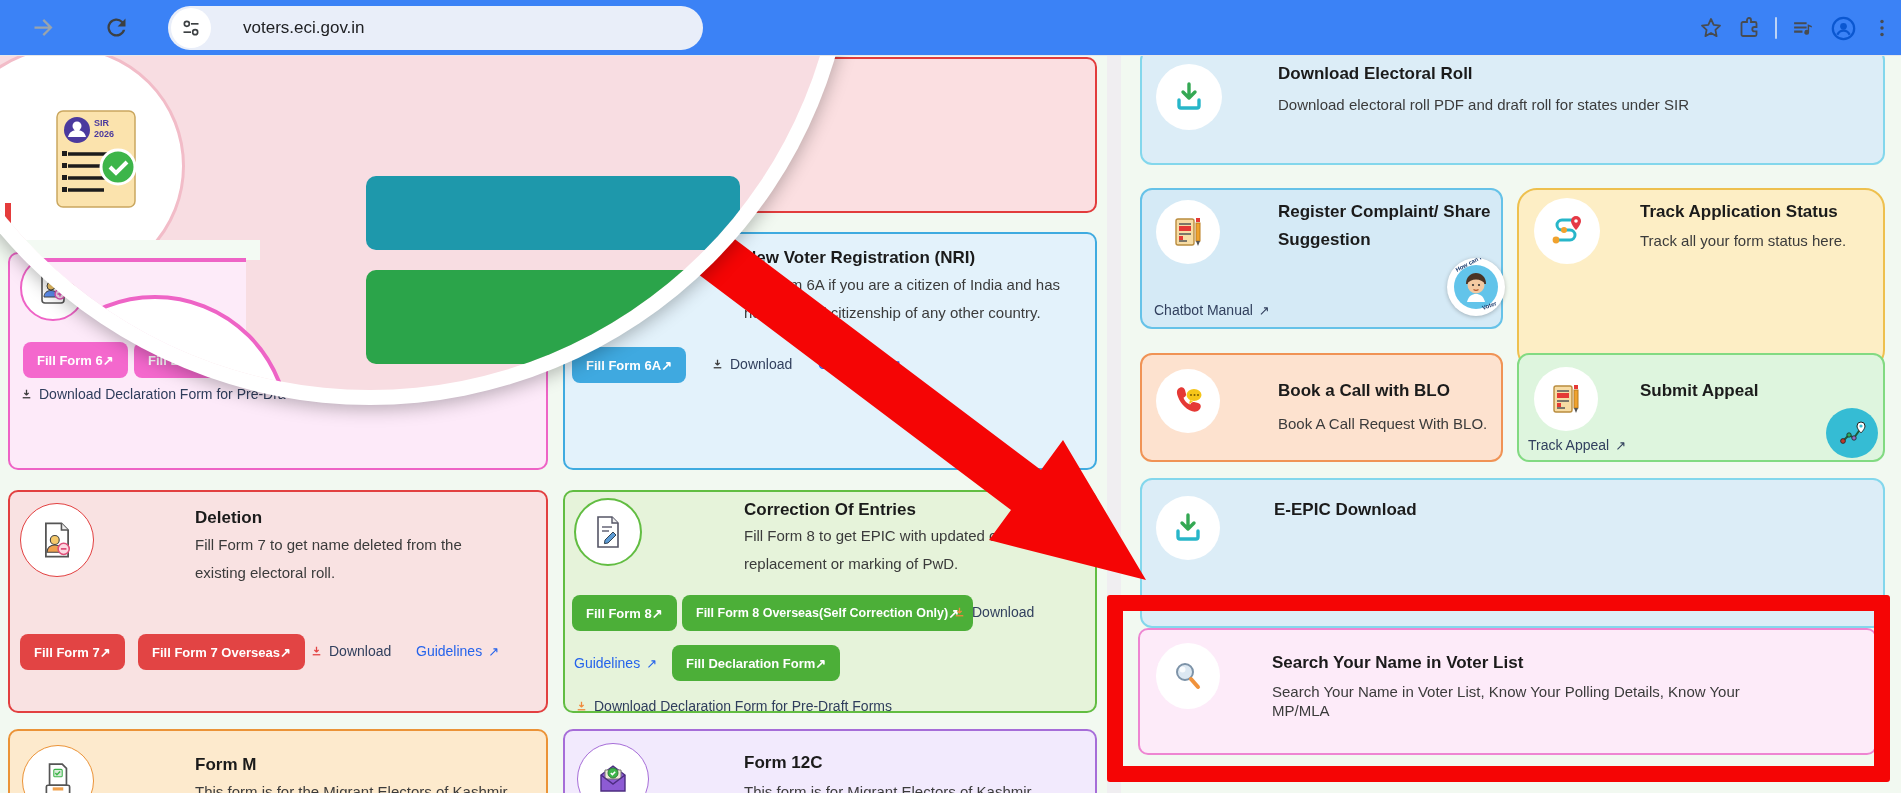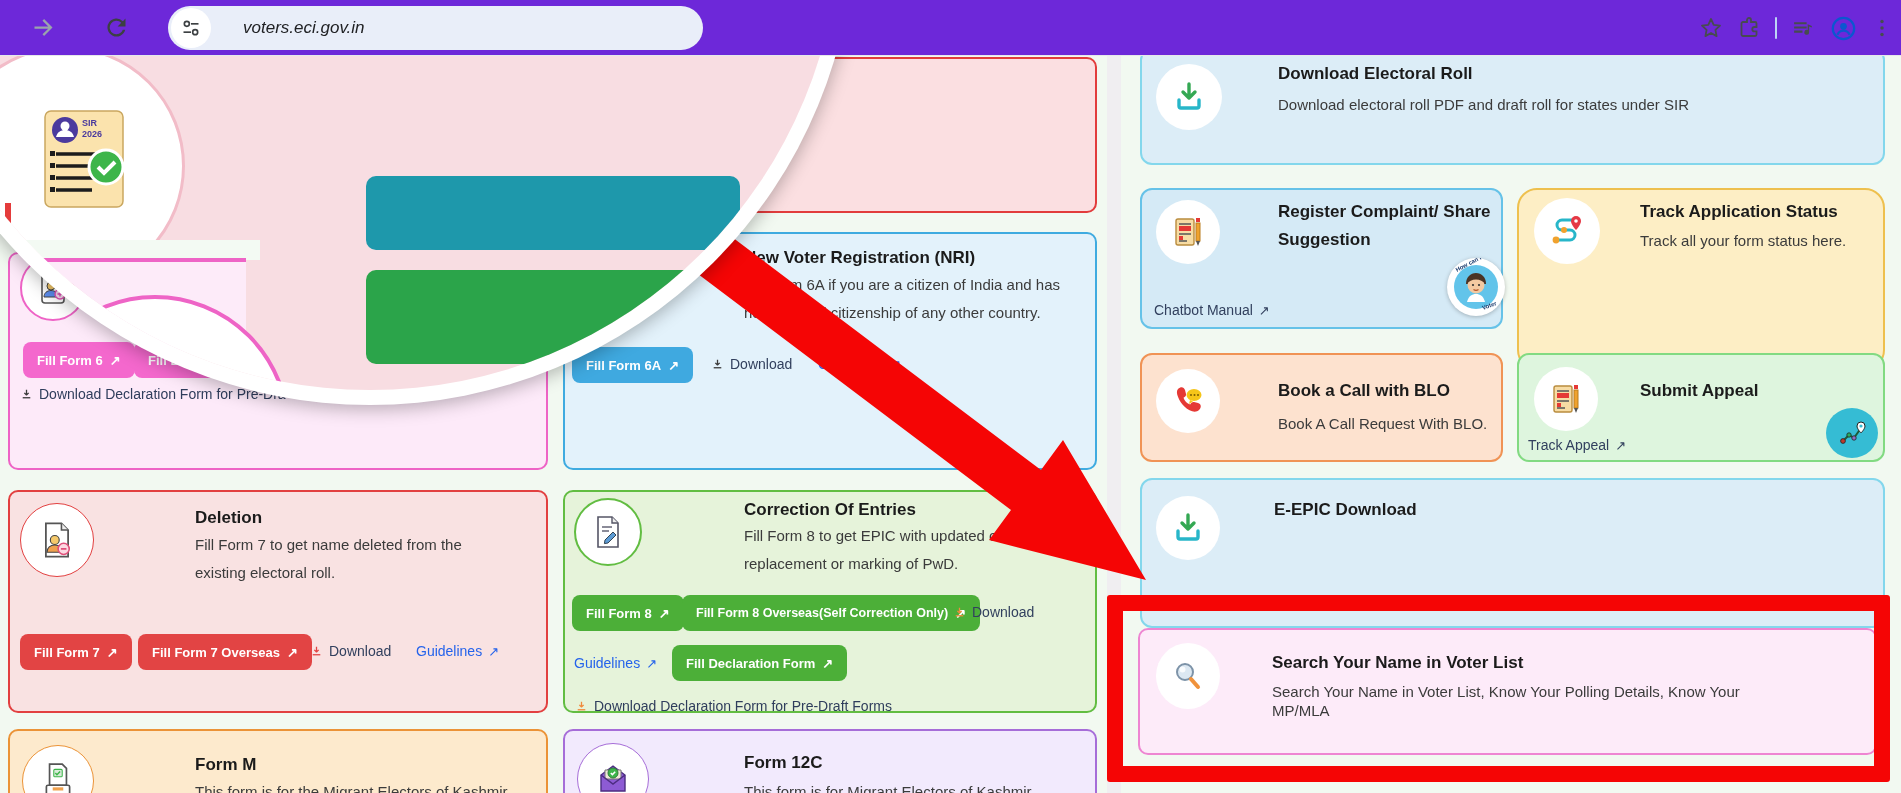--- a/index.html
+++ b/index.html
@@ -1,38 +1,38 @@
 <!DOCTYPE html>
 <html><head>
 <meta charset="utf-8">
 <style>
   html,body{margin:0;padding:0;}
   body{width:1901px;height:793px;position:relative;overflow:hidden;
        font-family:"Liberation Sans",sans-serif;background:#f2f9f1;}
 
   
-  .chrome{position:absolute;left:0;top:0;width:1901px;height:55px;background:#6d28d9;
-          border-bottom:1px solid #e6e8ea;z-index:10;font-style:italic;}
+  .chrome{position:absolute;left:0;top:0;width:1901px;height:55px;background:#3b82f6;
+          border-bottom:1px solid #e6e8ea;z-index:10;}
   .chrome .nav-ic{position:absolute;top:14px;width:27px;height:27px;cursor:pointer;}
   .urlpill{position:absolute;left:168px;top:6px;width:535px;height:44px;background:#e9eef9;
            border-radius:22px;display:flex;align-items:center;}
   .pill-circle{width:40px;height:40px;border-radius:50%;background:#fff;margin-left:3px;
                display:flex;align-items:center;justify-content:center;flex:0 0 auto;}
   .urltext{margin-left:32px;font-size:17px;color:#202124;}
   .chrome-right{position:absolute;right:8px;top:14px;height:28px;display:flex;align-items:center;gap:14px;}
   .vdiv{width:2px;height:22px;background:#bdd3f5;border-radius:1px;}
 
   
   .card{position:absolute;border-radius:10px;box-sizing:border-box;padding-left:16px;}
   .icirc{position:absolute;border-radius:50%;background:#fff;display:flex;
          align-items:center;justify-content:center;box-sizing:border-box;}
   .ctitle{position:absolute;font-size:17px;font-weight:bold;color:#1b1b1b;white-space:nowrap;}
   .cbody{position:absolute;font-size:15px;color:#3b3b3b;white-space:nowrap;}
   .btn{position:absolute;border:none;border-radius:8px;color:#fff;font-weight:bold;
-       font-size:13px;height:36px;padding:0 14px;display:inline-flex;align-items:center;gap:7px;
+       font-size:13px;height:36px;padding:0 14px;display:inline-flex;align-items:center;
        font-family:"Liberation Sans",sans-serif;cursor:pointer;white-space:nowrap;}
   .ext{font-size:13px;}
   .lnk{position:absolute;display:inline-flex;align-items:center;gap:6px;font-size:14px;
        color:#32405e;font-weight:bold;cursor:pointer;white-space:nowrap;}
   .lnk .dl{display:inline-flex;}
   .bluelnk{color:#2563eb;}
 
   
   .lens{position:absolute;left:-115px;top:-565px;width:970px;height:970px;border-radius:50%;
         background:#ffffff;box-shadow:0 4px 18px rgba(0,0,0,.28);z-index:6;}
@@ -359,21 +359,21 @@
 
 <svg style="position:absolute;left:0;top:0;z-index:5;pointer-events:none;" width="1901" height="793" viewBox="0 0 1901 793">
   <polygon points="633,225 663,185 1041,470 1063,440 1146,580 989,540 1011,510" fill="#f50505"></polygon>
 </svg>
 
 <div class="lens">
   <div class="lens-in">
 
     <div style="position:absolute;left:45px;top:596px;width:240px;height:240px;border-radius:50%;background:#fff;border:3px solid #f2bcc8;box-sizing:border-box;"></div>
 
-    <div style="position:absolute;left:104px;top:660px;width:60px;height:98px;padding-left:40px;">
+    <div style="position:absolute;left:116px;top:660px;width:60px;height:98px;padding-left:40px;">
       <svg width="80" height="98" viewBox="0 0 80 98">
         <rect x="1" y="1" width="78" height="96" rx="6" fill="#fbe3ad" stroke="#caa75f" stroke-width="1.5"></rect>
         <circle cx="21" cy="20" r="13" fill="#4b3a9e"></circle>
         <circle cx="21" cy="16" r="4.5" fill="#fff"></circle>
         <path d="M12 27c1.5-5 4.5-7 9-7s7.5 2 9 7z" fill="#fff"></path>
         <text x="38" y="16" font-size="9" font-weight="bold" fill="#4b3a9e" font-family="Liberation Sans, sans-serif">SIR</text>
         <text x="38" y="27" font-size="9" font-weight="bold" fill="#4b3a9e" font-family="Liberation Sans, sans-serif">2026</text>
         <g stroke="#1c1c1c" stroke-width="3.4">
           <path d="M12 44h44M12 56h44M12 68h44M12 80h36"></path>
         </g>

